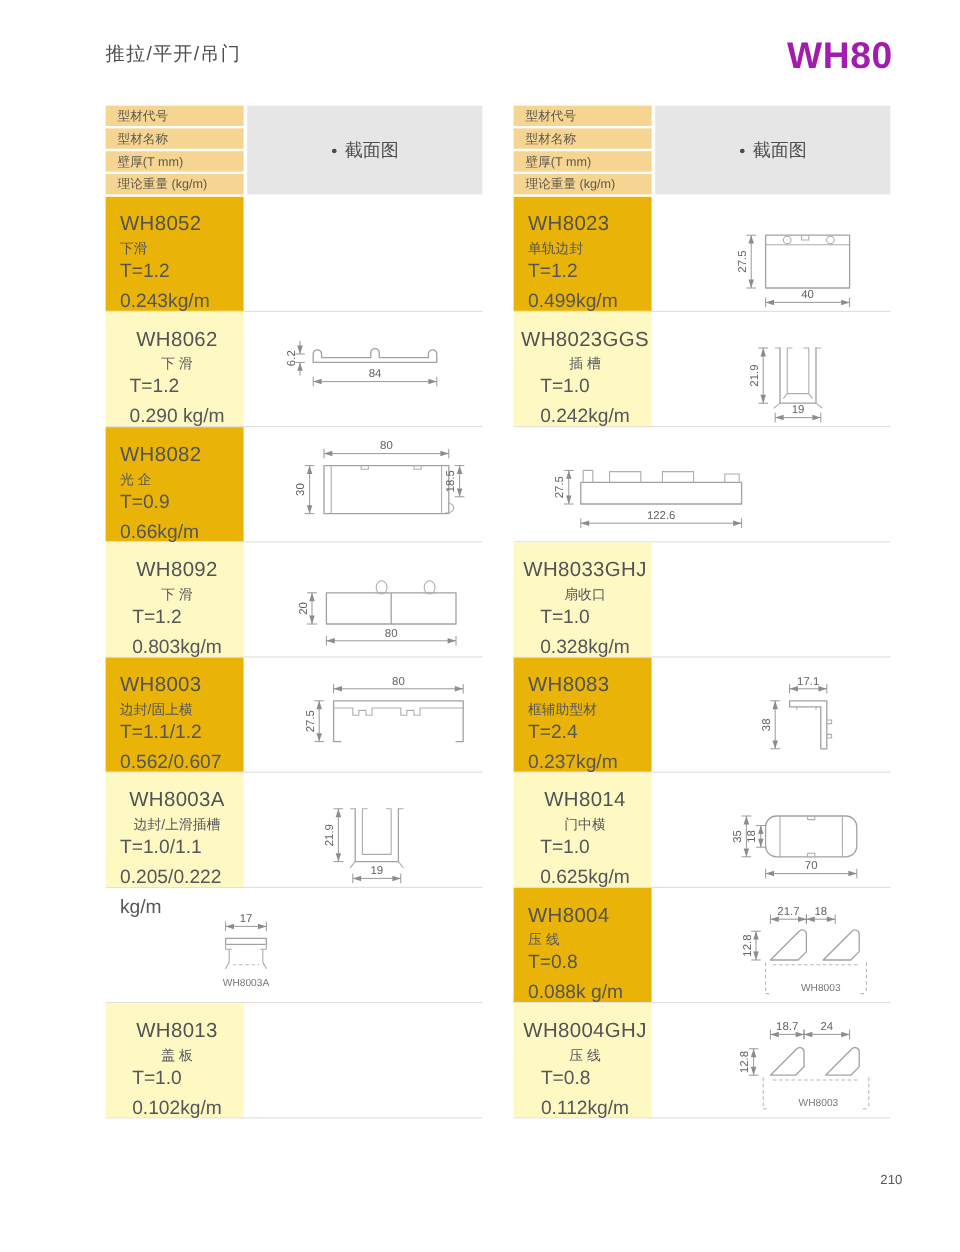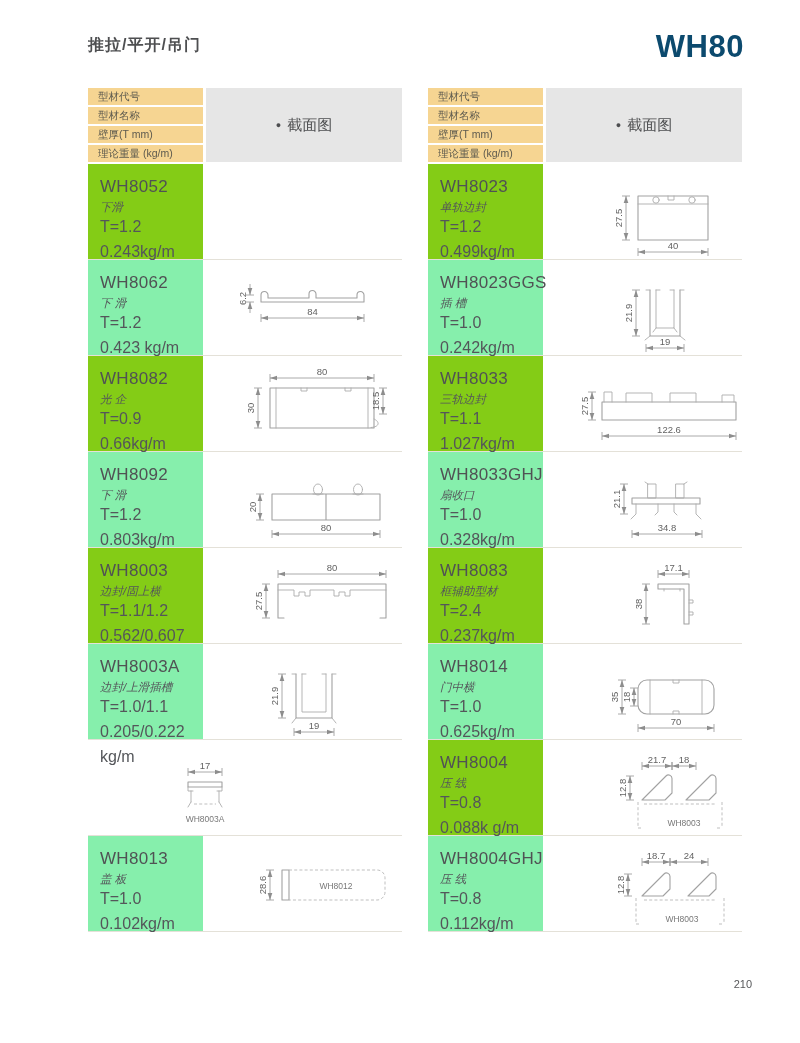--- a/index.html
+++ b/index.html
@@ -4,39 +4,39 @@
 <style>
   html,body{margin:0;padding:0;}
   body{
     width:800px;height:1043px;background:#ffffff;position:relative;
     font-family:"Liberation Sans","DejaVu Sans",sans-serif;
     -webkit-font-smoothing:antialiased;
   }
   
   .hdr{position:absolute;top:0;left:88px;width:656px;height:62px;
        display:flex;align-items:flex-end;justify-content:space-between;}
-  .hdr-left{font-size:16px;font-weight:bold;color:#4e4f51;letter-spacing:1px;padding-bottom:6px;}
-  .hdr-right{font-size:31px;font-weight:bold;color:#0c4a6e;letter-spacing:0.5px;line-height:1;}
+  .hdr-left{font-size:16px;font-weight:normal;color:#4e4f51;letter-spacing:1px;padding-bottom:6px;}
+  .hdr-right{font-size:31px;font-weight:bold;color:#a21caf;letter-spacing:0.5px;line-height:1;}
   
   .tables{position:absolute;top:88px;left:88px;display:flex;gap:26px;}
   .ptable{width:314px;}
   .thead{display:flex;height:74px;margin-bottom:2px;}
   .thead-left{width:115px;margin-right:3px;display:flex;flex-direction:column;gap:2px;}
   .thead-cell{flex:1;background:#f6d592;color:#5d5a4e;font-size:10.5px;
               display:flex;align-items:center;padding-left:10px;}
   .thead-right{flex:1;background:#e6e6e6;display:flex;align-items:center;justify-content:center;
                font-size:15px;color:#4c4d4f;gap:6px;}
   .bullet{font-size:9px;color:#4c4d4f;}
   .row{display:flex;height:95px;border-bottom:1px solid #e4e1d8;}
   .info{width:115px;margin-right:3px;box-sizing:border-box;
         padding:13px 8px 10px 12px;display:flex;flex-direction:column;}
-  .info.gray{background:#84cc16;}
-  .info.orange{background:#86efac;}
+  .info.gray{background:#eab308;}
+  .info.orange{background:#fef9c3;align-items:center;}
   .code{font-size:17px;color:#505254;letter-spacing:0.3px;}
-  .pname{font-size:11.5px;color:#54565a;margin-top:3px;font-style:italic;}
+  .pname{font-size:11.5px;color:#54565a;margin-top:3px;}
   .spec{margin-top:auto;font-size:16px;color:#54565a;line-height:1.55;}
   .diag{flex:1;position:relative;}
   .diag svg{display:block;}
   
   .pr{fill:none;stroke:#a2a2a2;stroke-width:1.1;stroke-linejoin:round;stroke-linecap:round;}
   .pr2{fill:none;stroke:#adadad;stroke-width:0.9;stroke-linejoin:round;stroke-linecap:round;}
   .dash{fill:none;stroke:#b8b8b8;stroke-width:0.9;stroke-dasharray:3,2.2;}
   .dl{stroke:#8d8d8d;stroke-width:0.75;fill:none;}
   .ah{fill:#8d8d8d;stroke:none;}
   .dt{font-size:9.5px;fill:#636363;text-anchor:middle;}
@@ -77,21 +77,21 @@
         </div>
       </div>
     </div>
 
     <div class="row">
       <div class="info orange">
         <div class="code">WH8062</div>
         <div class="pname">下 滑</div>
         <div class="spec">
           <div>T=1.2</div>
-          <div>0.423 kg/m</div>
+          <div>0.290 kg/m</div>
         </div>
       </div>
       <div class="diag">
         <svg width="196" height="95" viewBox="0 0 196 95">
           <path class="pr" d="M55,42 v-7 a3.5,3.5 0 0 1 7,0 v3 h41 v-4 a3.5,3.5 0 0 1 7,0 v4 h41 v-3 a3.5,3.5 0 0 1 7,0 v7 z"></path>
           <g class="dim">
               <path d="M44,42 l-2.3,7 l4.6,0 z" class="ah"></path>
               <path d="M44,35 l-2.3,-7 l4.6,0 z" class="ah"></path>
               <line x1="44" y1="42" x2="44" y2="53" class="dl"></line>
               <line x1="44" y1="24" x2="44" y2="35" class="dl"></line>
@@ -275,35 +275,20 @@
 
     <div class="row">
       <div class="info orange">
         <div class="code">WH8013</div>
         <div class="pname">盖 板</div>
         <div class="spec">
           <div>T=1.0</div>
           <div>0.102kg/m</div>
         </div>
       </div>
-      <div class="diag">
-        <svg width="196" height="95" viewBox="0 0 196 95">
-          <path class="pr" d="M76,34 h7 v30 h-7 z"></path>
-          <path class="dash" d="M83,34 h88 a8,8 0 0 1 8,8 v14 a8,8 0 0 1 -8,8 h-88"></path>
-          <text class="ref" x="130" y="52.5">WH8012</text>
-          <g class="dim">
-              <path d="M64,64 l-2.3,-7 l4.6,0 z" class="ah"></path>
-              <path d="M64,34 l-2.3,7 l4.6,0 z" class="ah"></path>
-              <line x1="64" y1="34" x2="64" y2="64" class="dl"></line>
-              <line x1="60" y1="64" x2="68" y2="64" class="dl"></line>
-              <line x1="60" y1="34" x2="68" y2="34" class="dl"></line>
-              <text class="dt" x="59.5" y="49" transform="rotate(-90 59.5 49)">28.6</text>
-            </g>
-        </svg>
-      </div>
     </div>
   </section>
 
   <section class="ptable">
     <div class="thead">
       <div class="thead-left">
         <div class="thead-cell">型材代号</div>
         <div class="thead-cell">型材名称</div>
         <div class="thead-cell">壁厚(T mm)</div>
         <div class="thead-cell">理论重量 (kg/m)</div>
@@ -376,28 +361,20 @@
               <line x1="100" y1="88" x2="138" y2="88" class="dl"></line>
               <line x1="138" y1="84" x2="138" y2="92" class="dl"></line>
               <line x1="100" y1="84" x2="100" y2="92" class="dl"></line>
               <text class="dt" x="119" y="84.5">19</text>
             </g>
         </svg>
       </div>
     </div>
 
     <div class="row">
-      <div class="info gray">
-        <div class="code">WH8033</div>
-        <div class="pname">三轨边封</div>
-        <div class="spec">
-          <div>T=1.1</div>
-          <div>1.027kg/m</div>
-        </div>
-      </div>
       <div class="diag">
         <svg width="196" height="95" viewBox="0 0 196 95">
           <path class="pr" d="M56,46 h134 v18 h-134 z"></path>
           <path class="pr2" d="M58,46 v-10 h8 v10 M80,46 v-9 h26 v9 M124,46 v-9 h26 v9 M176,46 v-7 h12 v7"></path>
           <g class="dim">
               <path d="M46,64 l-2.3,-7 l4.6,0 z" class="ah"></path>
               <path d="M46,36 l-2.3,7 l4.6,0 z" class="ah"></path>
               <line x1="46" y1="36" x2="46" y2="64" class="dl"></line>
               <line x1="42" y1="64" x2="50" y2="64" class="dl"></line>
               <line x1="42" y1="36" x2="50" y2="36" class="dl"></line>
@@ -417,42 +394,20 @@
 
     <div class="row">
       <div class="info orange">
         <div class="code">WH8033GHJ</div>
         <div class="pname">扇收口</div>
         <div class="spec">
           <div>T=1.0</div>
           <div>0.328kg/m</div>
         </div>
       </div>
-      <div class="diag">
-        <svg width="196" height="95" viewBox="0 0 196 95">
-          <path class="pr" d="M86,46 h68 v6 h-68 z"></path>
-          <path class="pr2" d="M102,32 h8 v14 h-8 z M130,32 h8 v14 h-8 z M102,32 l-3,-2 M138,32 l3,-2 M90,52 v10 l-5,5 M150,52 v10 l5,5 M112,52 v8 l-3,3 M128,52 v8 l3,3"></path>
-          <g class="dim">
-              <path d="M78,62 l-2.3,-7 l4.6,0 z" class="ah"></path>
-              <path d="M78,32 l-2.3,7 l4.6,0 z" class="ah"></path>
-              <line x1="78" y1="32" x2="78" y2="62" class="dl"></line>
-              <line x1="74" y1="62" x2="82" y2="62" class="dl"></line>
-              <line x1="74" y1="32" x2="82" y2="32" class="dl"></line>
-              <text class="dt" x="73.5" y="47" transform="rotate(-90 73.5 47)">21.1</text>
-            </g>
-          <g class="dim">
-              <path d="M156,82 l-7,-2.3 l0,4.6 z" class="ah"></path>
-              <path d="M86,82 l7,-2.3 l0,4.6 z" class="ah"></path>
-              <line x1="86" y1="82" x2="156" y2="82" class="dl"></line>
-              <line x1="156" y1="78" x2="156" y2="86" class="dl"></line>
-              <line x1="86" y1="78" x2="86" y2="86" class="dl"></line>
-              <text class="dt" x="121" y="78.5">34.8</text>
-            </g>
-        </svg>
-      </div>
     </div>
 
     <div class="row">
       <div class="info gray">
         <div class="code">WH8083</div>
         <div class="pname">框辅助型材</div>
         <div class="spec">
           <div>T=2.4</div>
           <div>0.237kg/m</div>
         </div>

